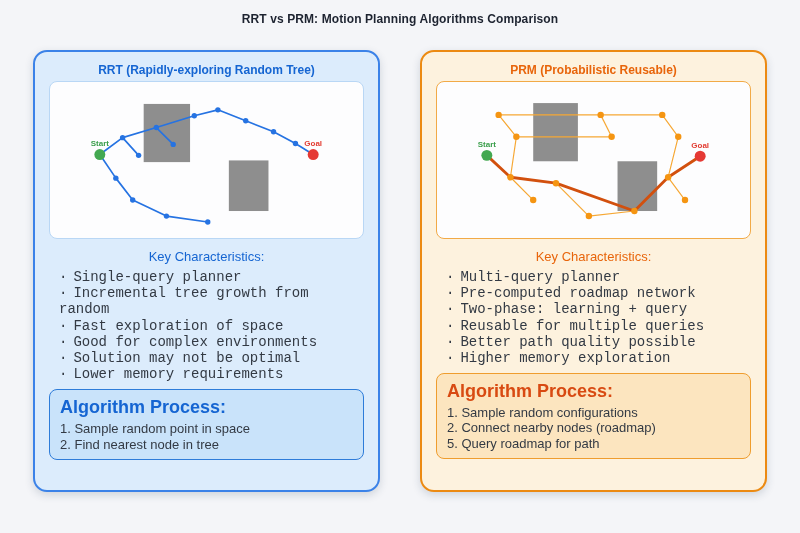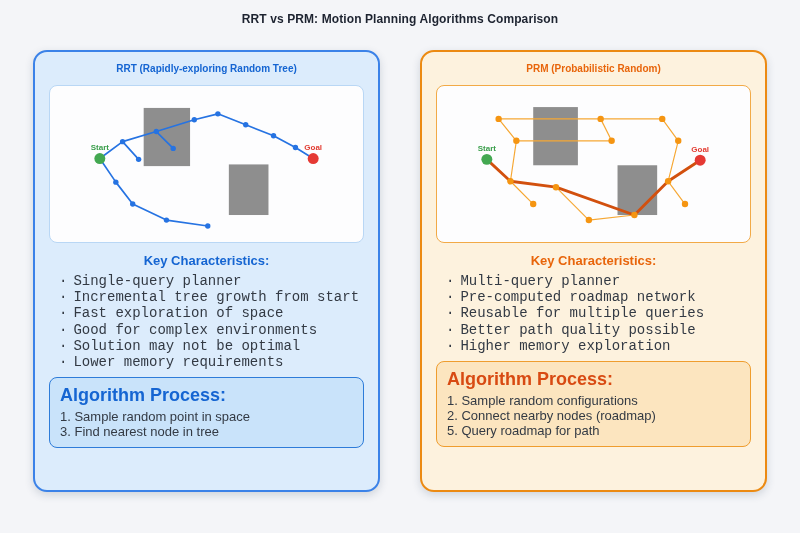--- a/index.html
+++ b/index.html
@@ -30,38 +30,38 @@
     width:347px;
     height:442px;
     border-radius:14px;
     border:2px solid var(--panel-border);
     background:var(--panel-bg);
     box-shadow:0 3px 8px rgba(40,60,90,0.18);
     padding:11px 14px 8px 14px;
   }
   .panel-title {
     text-align:center;
-    font-size:10px;
+    font-size:12px;
     font-weight:bold;
     color:var(--accent);
-    margin-bottom:11px;
+    margin-bottom:4px;
   }
   .diagram-box {
     width:315px;
     height:158px;
     background:#fdfdfe;
     border:1px solid var(--box-border);
     border-radius:8px;
     overflow:hidden;
   }
   .diagram-box svg { display:block; width:100%; height:100%; }
   .section-title {
     text-align:center;
     font-size:13px;
-    font-weight:bold;
+    font-weight:normal;
     color:var(--accent);
     margin:10px 0 5px 0;
   }
   ul.char-list {
     list-style:none;
     padding-left:10px;
   }
   ul.char-list li {
     font-size:14px;
     line-height:16.2px;
@@ -130,37 +130,37 @@
             <circle cx="159" cy="166" r="3.2" fill="#2673e2"></circle>
             <circle cx="31" cy="86" r="6.5" fill="#43a851"></circle>
             <circle cx="284" cy="86" r="6.5" fill="#e53934"></circle>
             <text x="31" y="76" fill="#3a9e4b" font-size="9.5" font-weight="600" text-anchor="middle">Start</text>
             <text x="284" y="76" fill="#e23c32" font-size="9.5" font-weight="600" text-anchor="middle">Goal</text>
           </svg>
     </div>
     <h3 class="section-title">Key Characteristics:</h3>
     <ul class="char-list">
           <li><span class="bullet">·</span><span>Single-query planner</span></li>
-          <li><span class="bullet">·</span><span>Incremental tree growth from start</span></li>
+          <li><span class="bullet">·</span><span>Incremental tree growth from random</span></li>
           <li><span class="bullet">·</span><span>Fast exploration of space</span></li>
           <li><span class="bullet">·</span><span>Good for complex environments</span></li>
           <li><span class="bullet">·</span><span>Solution may not be optimal</span></li>
           <li><span class="bullet">·</span><span>Lower memory requirements</span></li>
         </ul>
     <div class="process-box">
       <h3 class="process-title">Algorithm Process:</h3>
       <div class="process-steps">
             <div>1. Sample random point in space</div>
-            <div>3. Find nearest node in tree</div>
+            <div>2. Find nearest node in tree</div>
           </div>
     </div>
   </section>
 
   <section class="panel" style="--panel-bg: #fdf2de; --panel-border: #ec8a12; --accent: #e8650b; --box-border: #f2aa47; --process-bg: #fce5bf; --process-border: #ef9d2e; --process-accent: #d84a12;">
-    <h2 class="panel-title">PRM (Probabilistic Random)</h2>
+    <h2 class="panel-title">PRM (Probabilistic Reusable)</h2>
     <div class="diagram-box">
       <svg viewBox="0 0 315 185">
             <rect x="86" y="25" width="53" height="69" fill="#8e8e8e"></rect>
             <rect x="186" y="94" width="47" height="59" fill="#8e8e8e"></rect>
             <line x1="45" y1="39" x2="166" y2="39" stroke="#f6a835" stroke-width="1.4" stroke-linecap="round"></line>
             <line x1="166" y1="39" x2="239" y2="39" stroke="#f6a835" stroke-width="1.4" stroke-linecap="round"></line>
             <line x1="66" y1="65" x2="179" y2="65" stroke="#f6a835" stroke-width="1.4" stroke-linecap="round"></line>
             <line x1="45" y1="39" x2="66" y2="65" stroke="#f6a835" stroke-width="1.4" stroke-linecap="round"></line>
             <line x1="166" y1="39" x2="179" y2="65" stroke="#f6a835" stroke-width="1.4" stroke-linecap="round"></line>
             <line x1="239" y1="39" x2="258" y2="65" stroke="#f6a835" stroke-width="1.4" stroke-linecap="round"></line>
@@ -187,20 +187,21 @@
             <circle cx="31" cy="87" r="6.5" fill="#43a851"></circle>
             <circle cx="284" cy="88" r="6.5" fill="#e53934"></circle>
             <text x="31" y="77" fill="#3a9e4b" font-size="9.5" font-weight="600" text-anchor="middle">Start</text>
             <text x="284" y="78" fill="#e23c32" font-size="9.5" font-weight="600" text-anchor="middle">Goal</text>
           </svg>
     </div>
     <h3 class="section-title">Key Characteristics:</h3>
     <ul class="char-list">
           <li><span class="bullet">·</span><span>Multi-query planner</span></li>
           <li><span class="bullet">·</span><span>Pre-computed roadmap network</span></li>
+          <li><span class="bullet">·</span><span>Two-phase: learning + query</span></li>
           <li><span class="bullet">·</span><span>Reusable for multiple queries</span></li>
           <li><span class="bullet">·</span><span>Better path quality possible</span></li>
           <li><span class="bullet">·</span><span>Higher memory exploration</span></li>
         </ul>
     <div class="process-box">
       <h3 class="process-title">Algorithm Process:</h3>
       <div class="process-steps">
             <div>1. Sample random configurations</div>
             <div>2. Connect nearby nodes (roadmap)</div>
             <div>5. Query roadmap for path</div>

